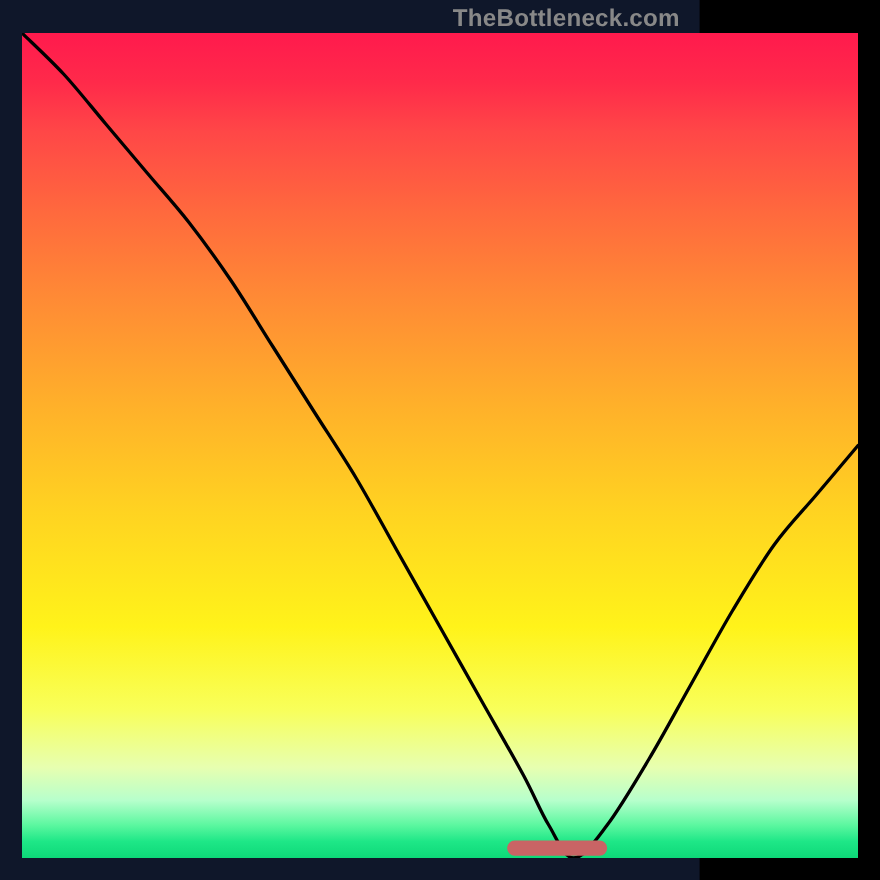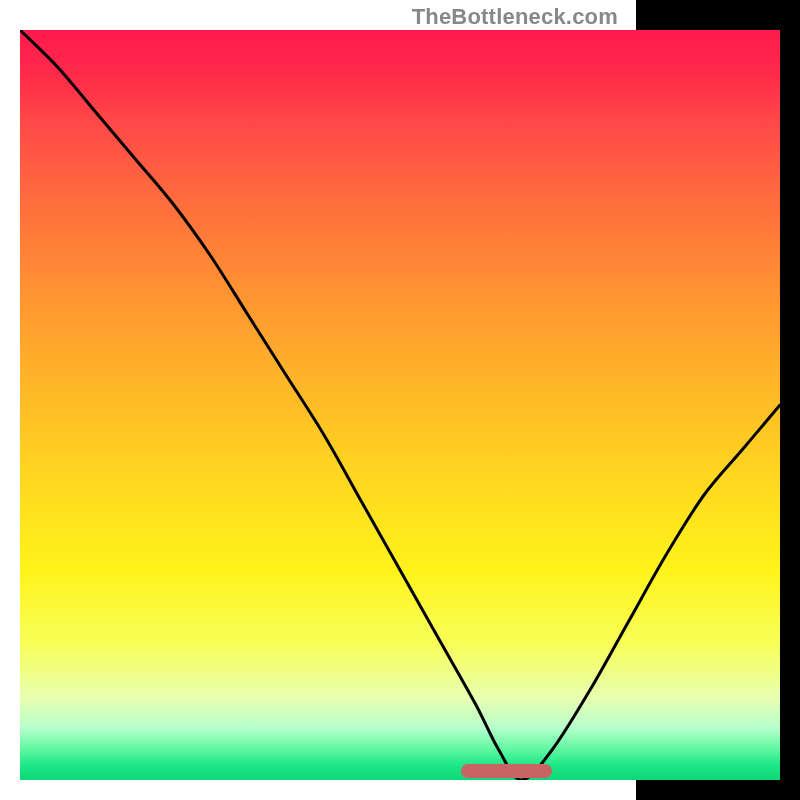--- a/index.html
+++ b/index.html
@@ -8,21 +8,21 @@
     width: 800px;
     height: 800px;
     background: #000;
     overflow: hidden;
     font-family: Arial, Helvetica, sans-serif;
   }
   .frame {
     position: relative;
     width: 636px;
     height: 800px;
-    background: #ffffff;
+    background: #0f172a;
   }
   .watermark {
     position: absolute;
     top: 4px;
     right: 18px;
     color: #888;
     font-size: 22px;
     font-weight: 600;
     letter-spacing: 0.2px;
   }

